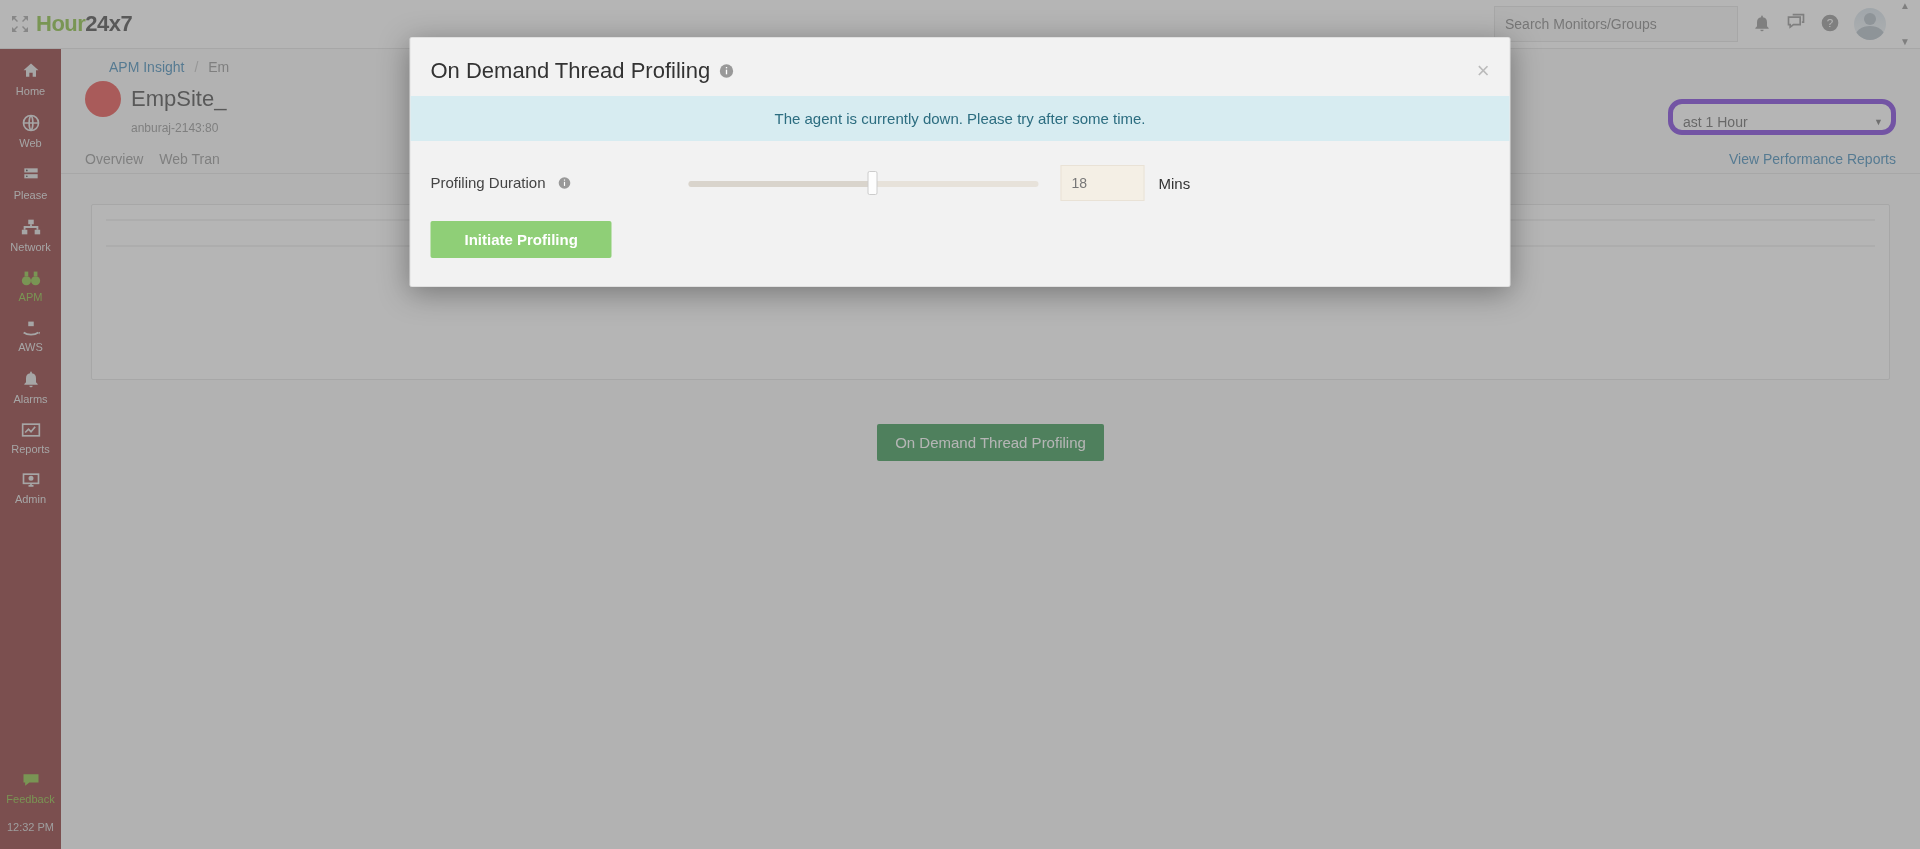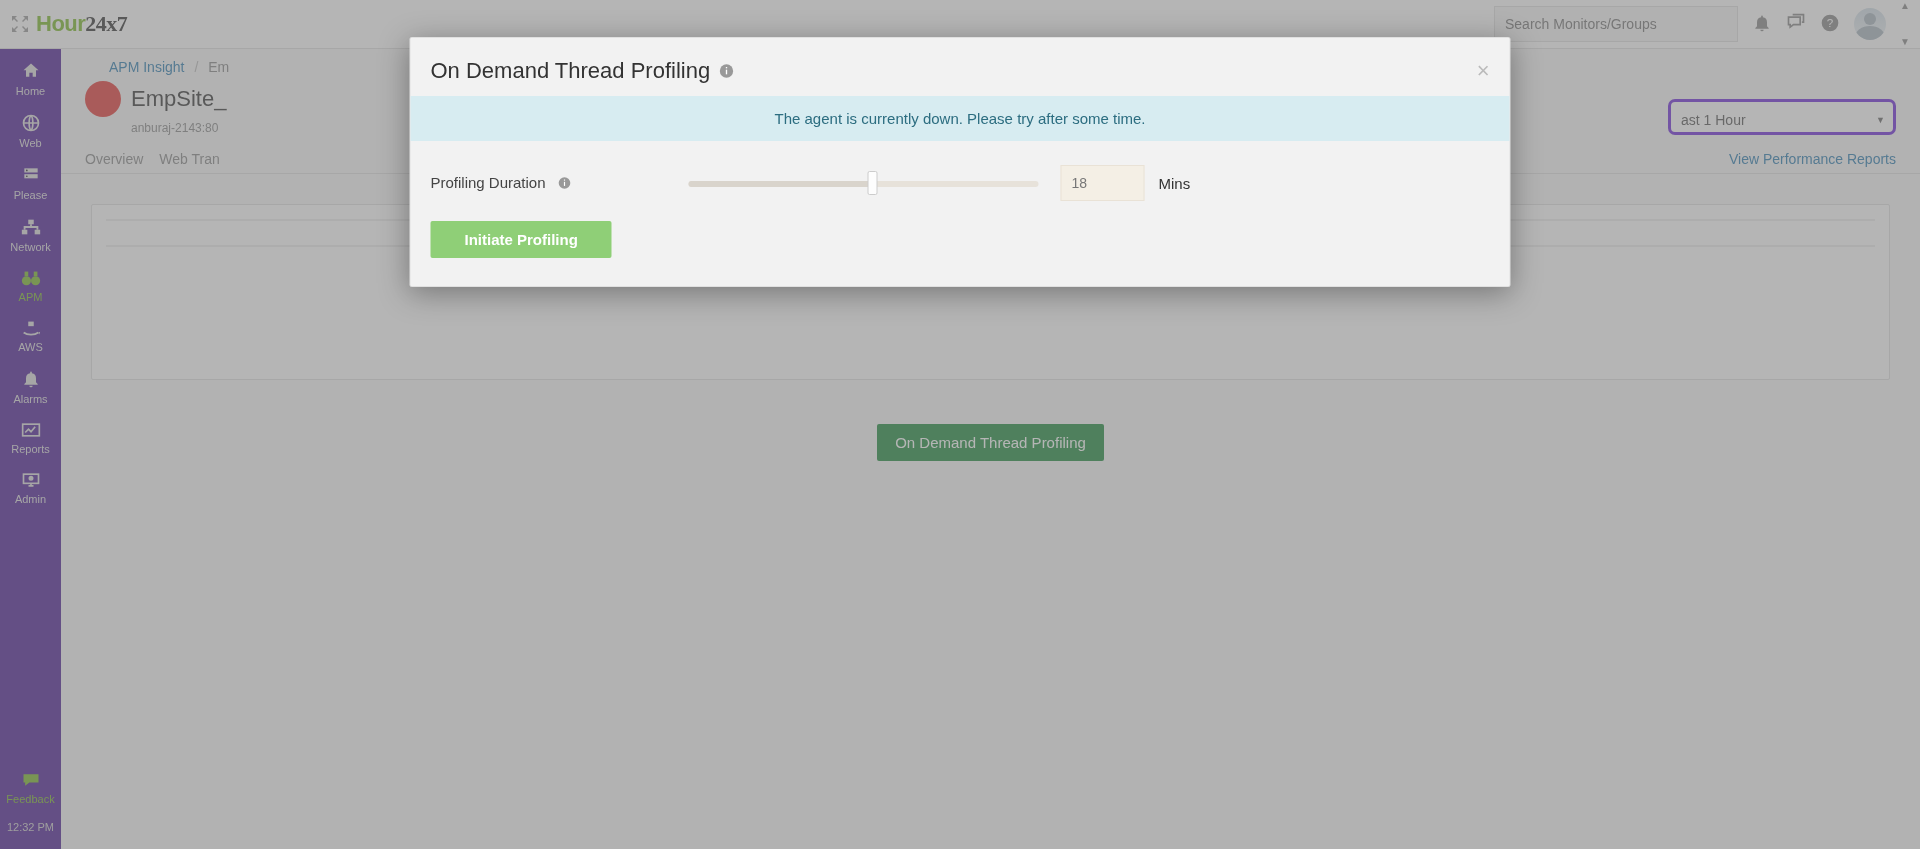--- a/index.html
+++ b/index.html
@@ -29,21 +29,21 @@
     margin: 0 4px 0 2px;
     color: #999;
   }
   .logo {
     font-size: 22px;
     font-weight: 700;
     letter-spacing: -0.5px;
     margin-left: 2px;
   }
   .logo .green { color: #7bb928; }
-  .logo .dark  { color: #333; font-family: Liberation Serif, serif; }
+  .logo .dark  { color: #333; }
   .topbar-right {
     margin-left: auto;
     display: flex;
     align-items: center;
     gap: 14px;
   }
   .search-field {
     width: 244px;
     height: 36px;
     border: 1px solid #e0e0e0;
@@ -86,21 +86,21 @@
     color:#888;
     font-size:10px;
     line-height:1;
   }
 
   
   .sidebar {
     position: absolute;
     top: 49px; bottom: 0; left: 0;
     width: 61px;
-    background: #4c1d95;
+    background: #7f1d1d;
     display: flex;
     flex-direction: column;
     padding-top: 6px;
   }
   .side-item {
     color: #ddd;
     font-size: 11px;
     text-align: center;
     padding: 6px 0 10px;
     cursor: pointer;
@@ -150,22 +150,22 @@
   }
   .app-name {
     font-size: 22px;
     color: #333;
   }
   .time-picker {
     position:absolute;
     right:24px;
     top:50px;
     width:228px;
-    border:3px solid #6d28d9;
-    border-radius:7px;
+    border:5px solid #6d28d9;
+    border-radius:14px;
     height:36px;
     line-height:36px;
     padding:0 10px;
     color:#555;
     background:#fff;
     font-size:14px;
   }
   .time-picker::after{
     content:"▼";
     position:absolute; right:8px; color:#666; font-size:9px;

